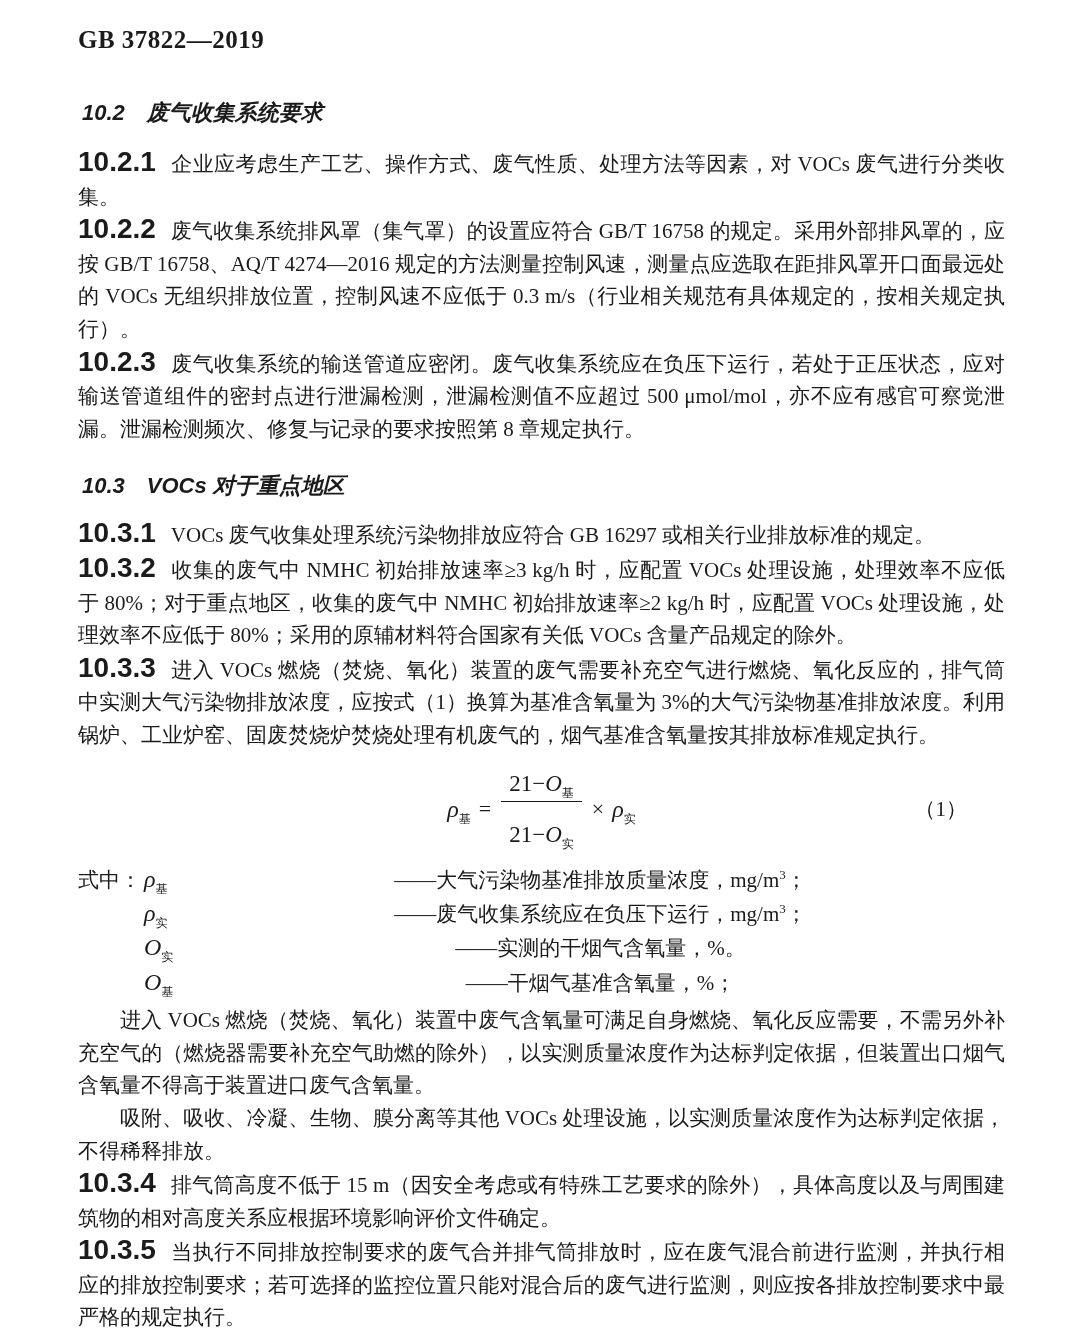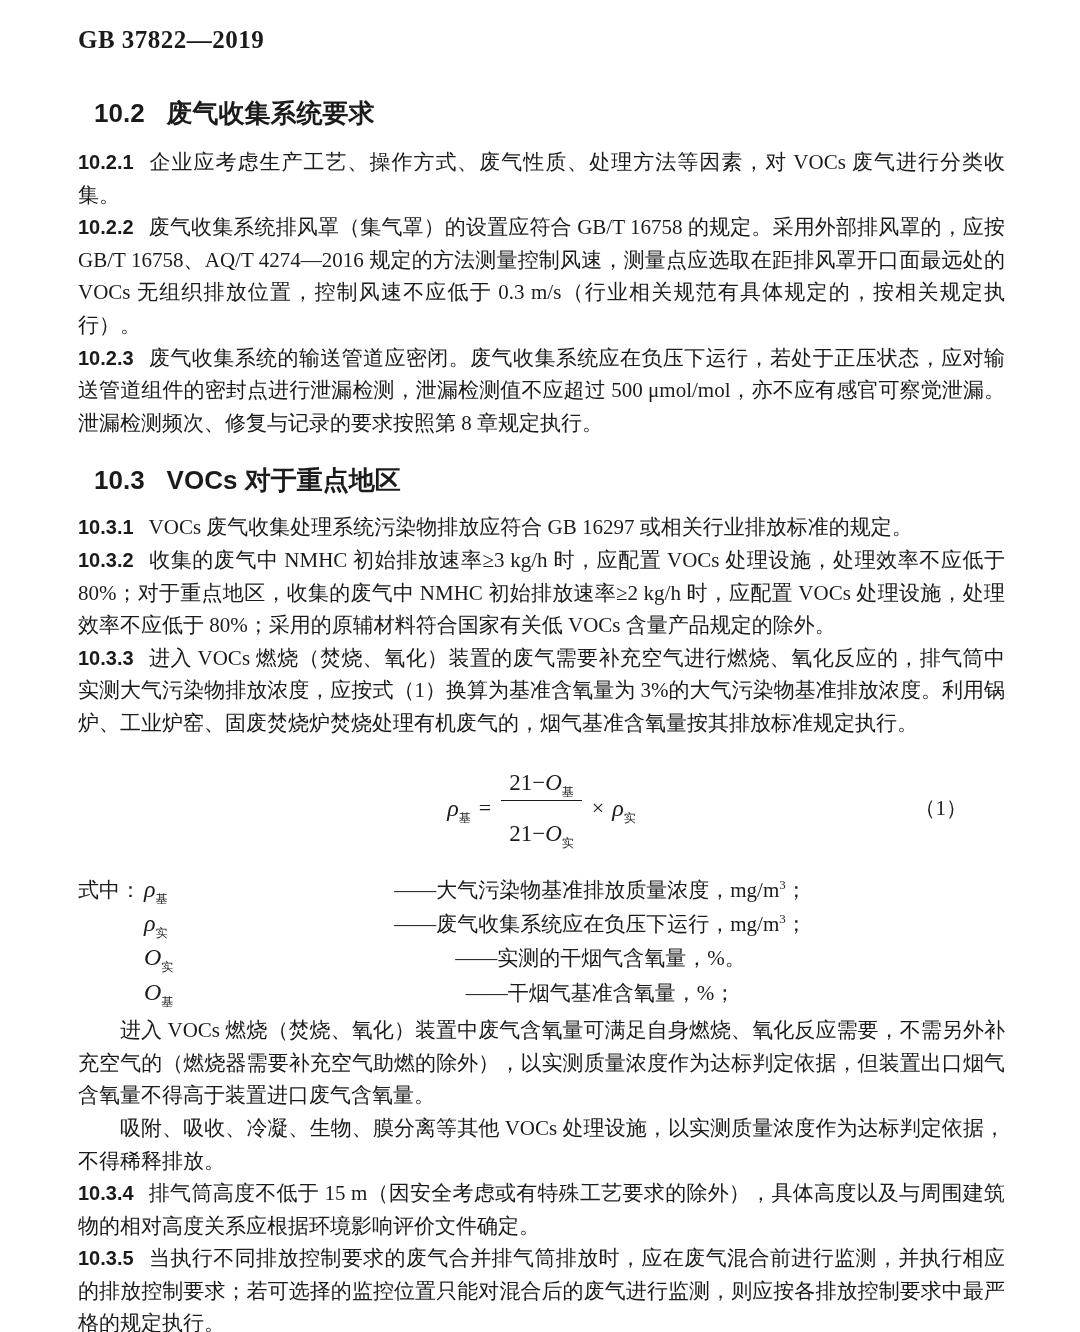--- a/index.html
+++ b/index.html
@@ -24,38 +24,39 @@
   .doc-code {
     font-size: 25px;
     font-weight: bold;
     letter-spacing: 0.5px;
     font-family: "Liberation Serif", "DejaVu Serif", serif;
   }
   
   .sec-heading {
     font-family: "Liberation Sans", "DejaVu Sans", sans-serif;
     font-weight: bold;
-    font-size: 26px;
+    font-size: 22px;
     line-height: 30px;
-    margin: 16px;
+    margin: 4px;
+    font-style: italic;
   }
   .sec-heading .sec-num { margin-right: 22px; }
   .h-102 { margin-top: 44px; margin-bottom: 18px; }
   .h-103 { margin-top: 26px; margin-bottom: 16px; }
   
   .clause, .para {
     font-size: 21px;
     line-height: 32.6px;
     text-align: justify;
     margin: 0;
   }
   .clause .clause-num {
     font-family: "Liberation Sans", "DejaVu Sans", sans-serif;
     font-weight: bold;
-    font-size: 20px;
+    font-size: 28px;
     margin-right: 15px;
     white-space: nowrap;
   }
   .para { text-indent: 2em; }
   
   .formula-row {
     position: relative;
     display: flex;
     justify-content: center;
     align-items: center;
@@ -72,21 +73,21 @@
     font-size: 12px;
     font-style: normal;
     vertical-align: -6px;
     line-height: 0;
   }
   .op { margin: 0 8px; font-size: 22px; }
   .frac {
     display: inline-flex;
     flex-direction: column;
     text-align: center;
-    margin: 15px 2px;
+    margin: 4px 2px;
   }
   .fnum, .fden { padding: 1px 8px; white-space: nowrap; }
   .fnum { border-bottom: 1.6px solid #1b1b1b; padding-bottom: 4px; }
   .fden { padding-top: 20px; }
   .fvar { font-style: italic; }
   .eq-label {
     position: absolute;
     right: 38px;
     top: 50%;
     transform: translateY(-50%);

